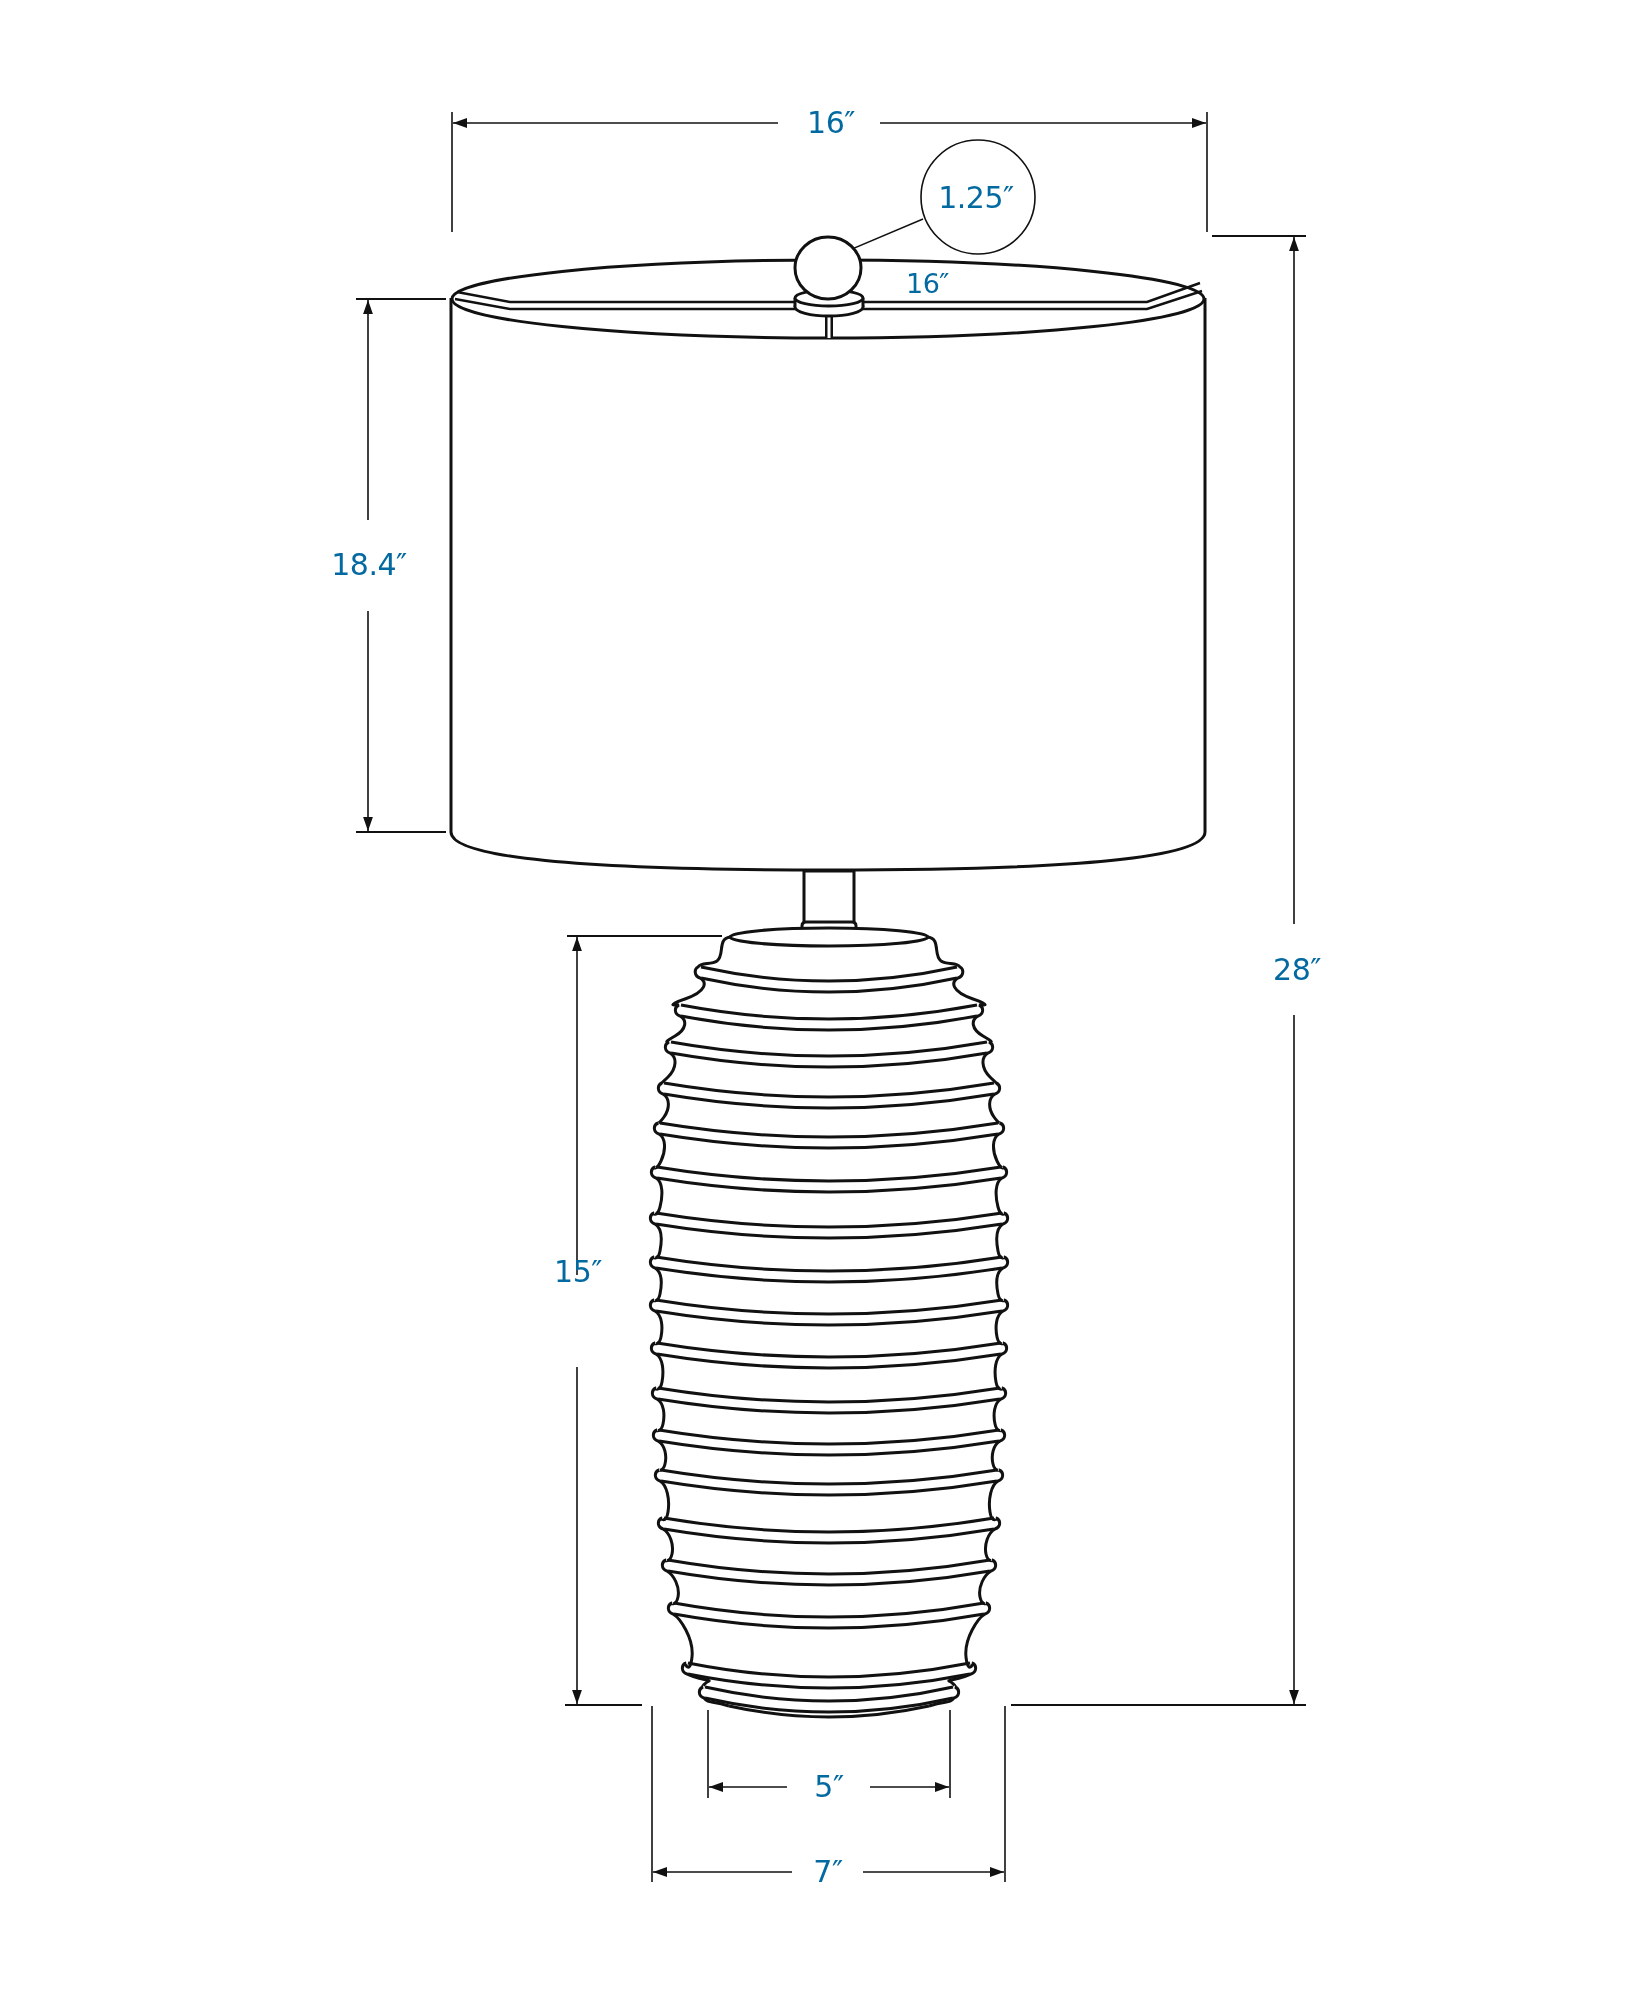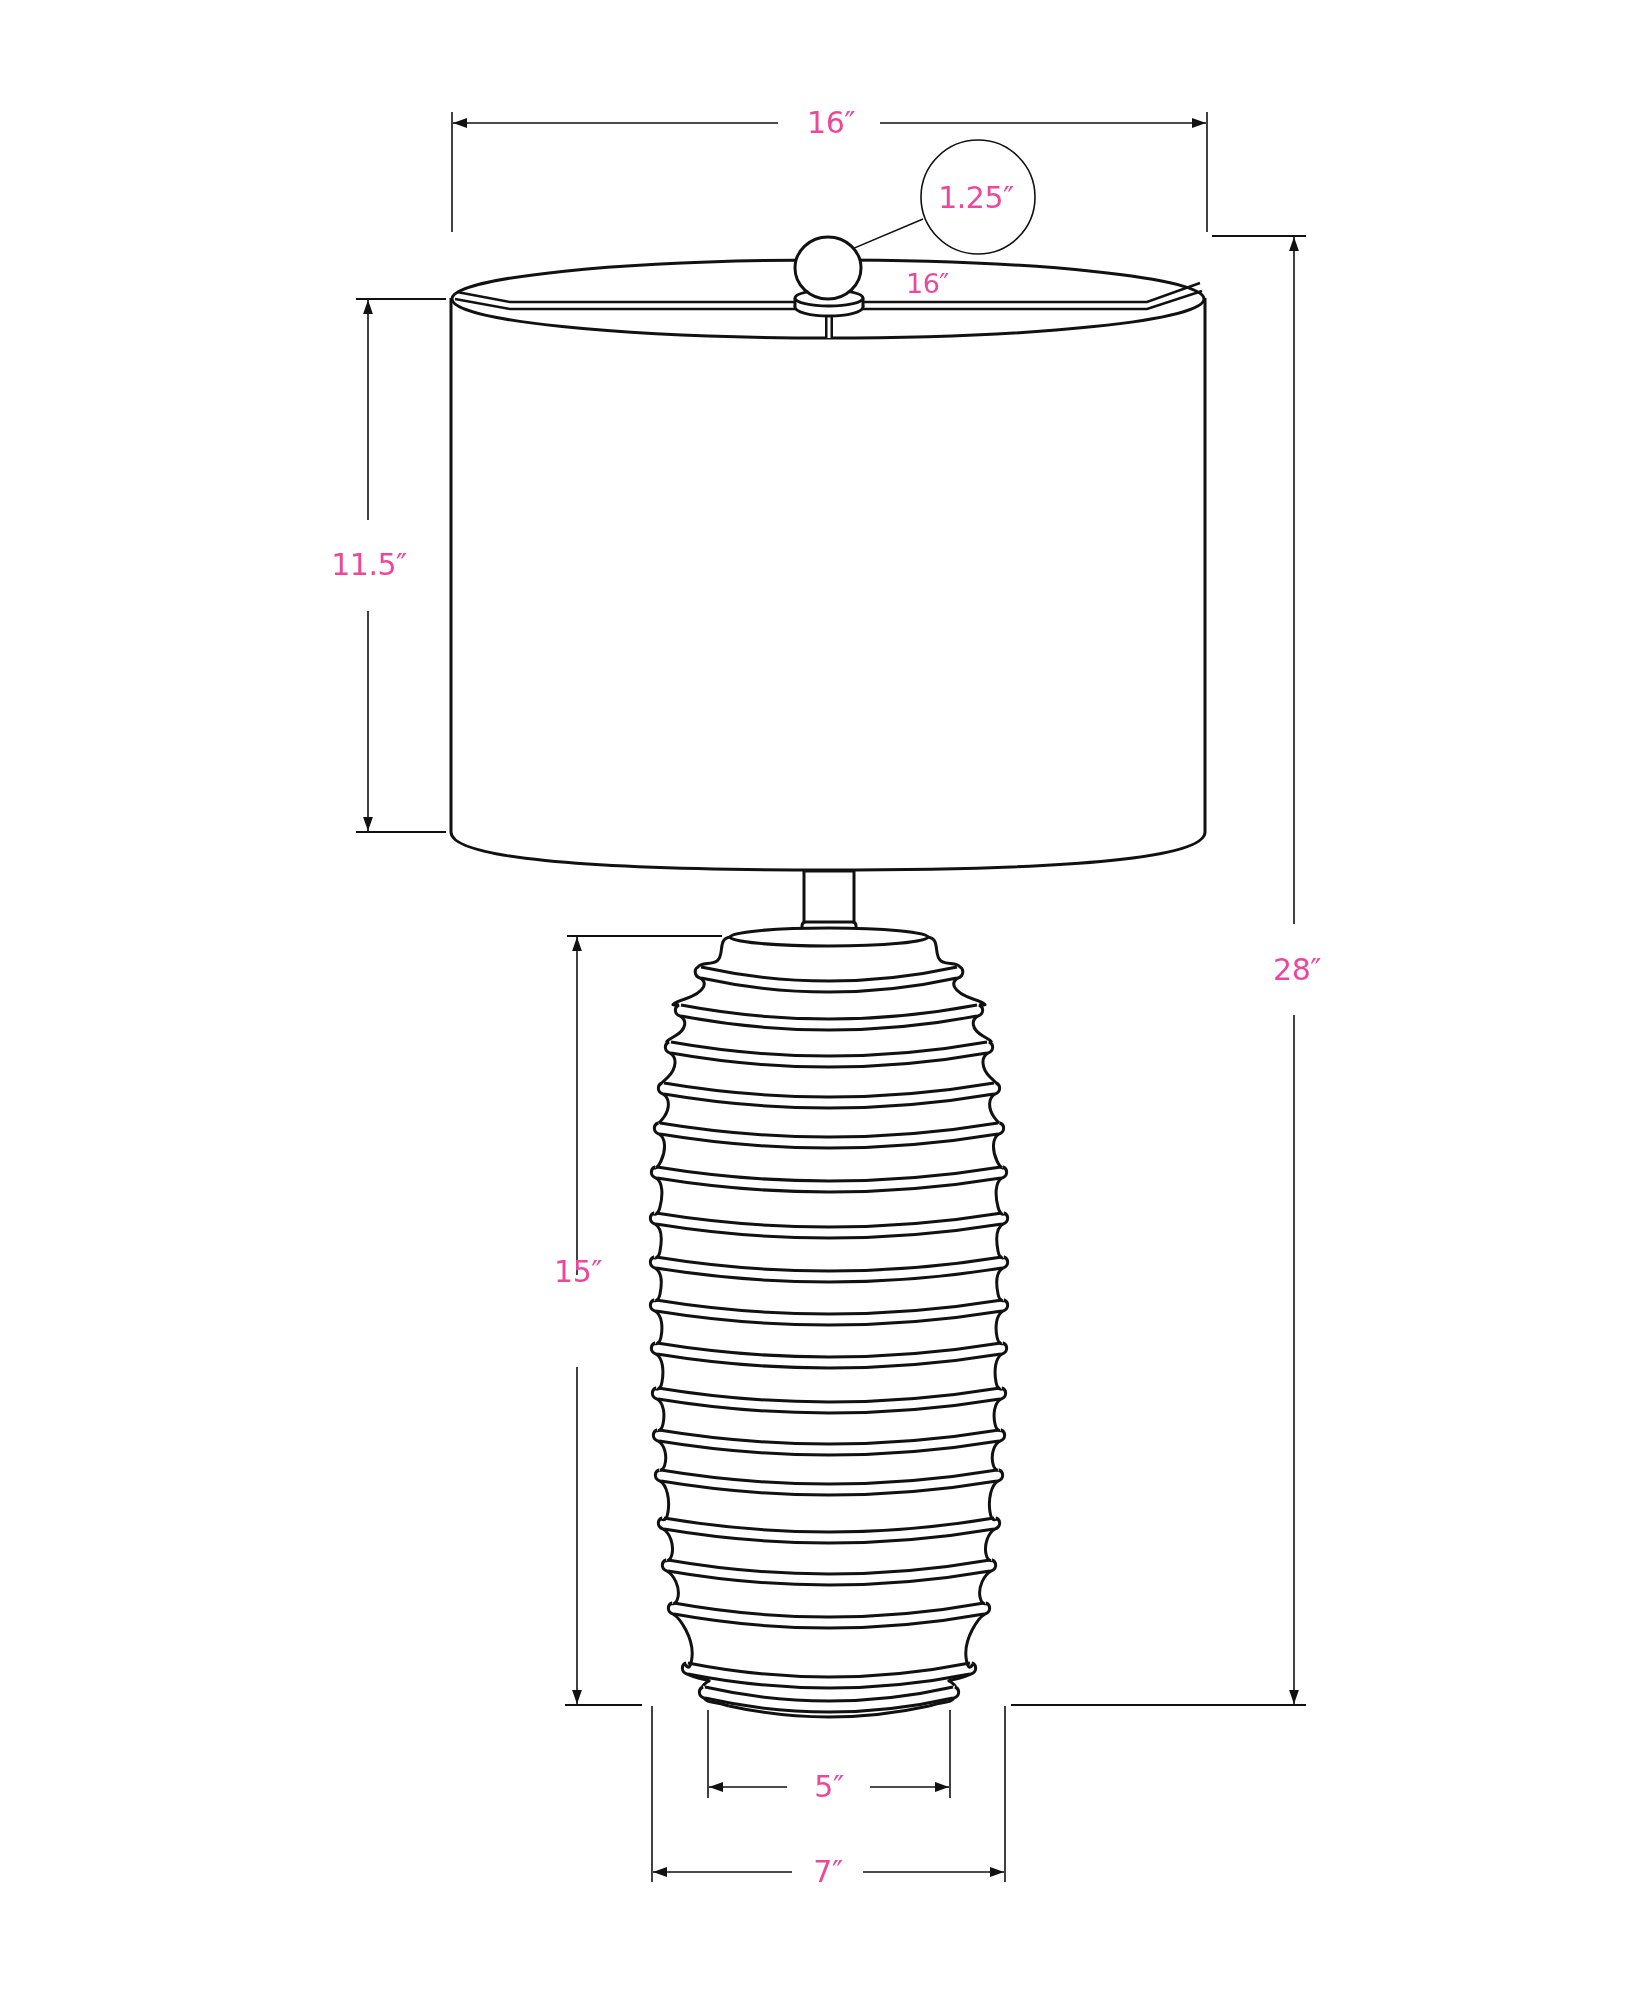--- a/index.html
+++ b/index.html
@@ -1,19 +1,19 @@
 <!DOCTYPE html>
 <html><head>
 <meta charset="utf-8">
 <style>
   html, body { margin:0; padding:0; background:#ffffff; }
   body { width:1648px; height:2000px; position:relative; overflow:hidden; font-family:"DejaVu Sans", sans-serif; }
   #drawing { position:absolute; left:0; top:0; width:1648px; height:2000px; }
   .dim-label {
-    position:absolute; color:#ec4899; font-family:"DejaVu Sans", sans-serif;
+    position:absolute; color:#0369a1; font-family:"DejaVu Sans", sans-serif;
     font-size:30px; line-height:1; white-space:nowrap; transform:translate(-50%,-50%);
     background:transparent; letter-spacing:-0.5px;
   }
   .dim-label.small { font-size:27px; transform:translate(0,-50%); }
 </style>
 </head>
 <body>
 
 <svg id="drawing" viewBox="0 0 1648 2000" xmlns="http://www.w3.org/2000/svg">
   <defs>
@@ -123,17 +123,17 @@
       <path d="M688,1663 Q829,1691 970,1663"></path>
       <path d="M688,1674 Q829,1702 970,1674"></path>
       <path d="M705,1687 Q829,1715 953,1687"></path>
       <path d="M705,1698 Q829,1726 953,1698"></path>
     </g>
 </svg>
 
 <div class="dim-label" style="left:831px; top:123px;">16″</div>
 <div class="dim-label" style="left:976px; top:198px;text-align:center;">1.25″</div>
 <div class="dim-label small" style="left:906px; top:283px;">16″</div>
-<div class="dim-label" style="left:369px; top:565px;">11.5″</div>
+<div class="dim-label" style="left:369px; top:565px;">18.4″</div>
 <div class="dim-label" style="left:1297px; top:970px;text-align:right;">28″</div>
 <div class="dim-label" style="left:578px; top:1272px;">15″</div>
 <div class="dim-label" style="left:829px; top:1787px;">5″</div>
 <div class="dim-label" style="left:828px; top:1872px;">7″</div>
 
 </body></html>

